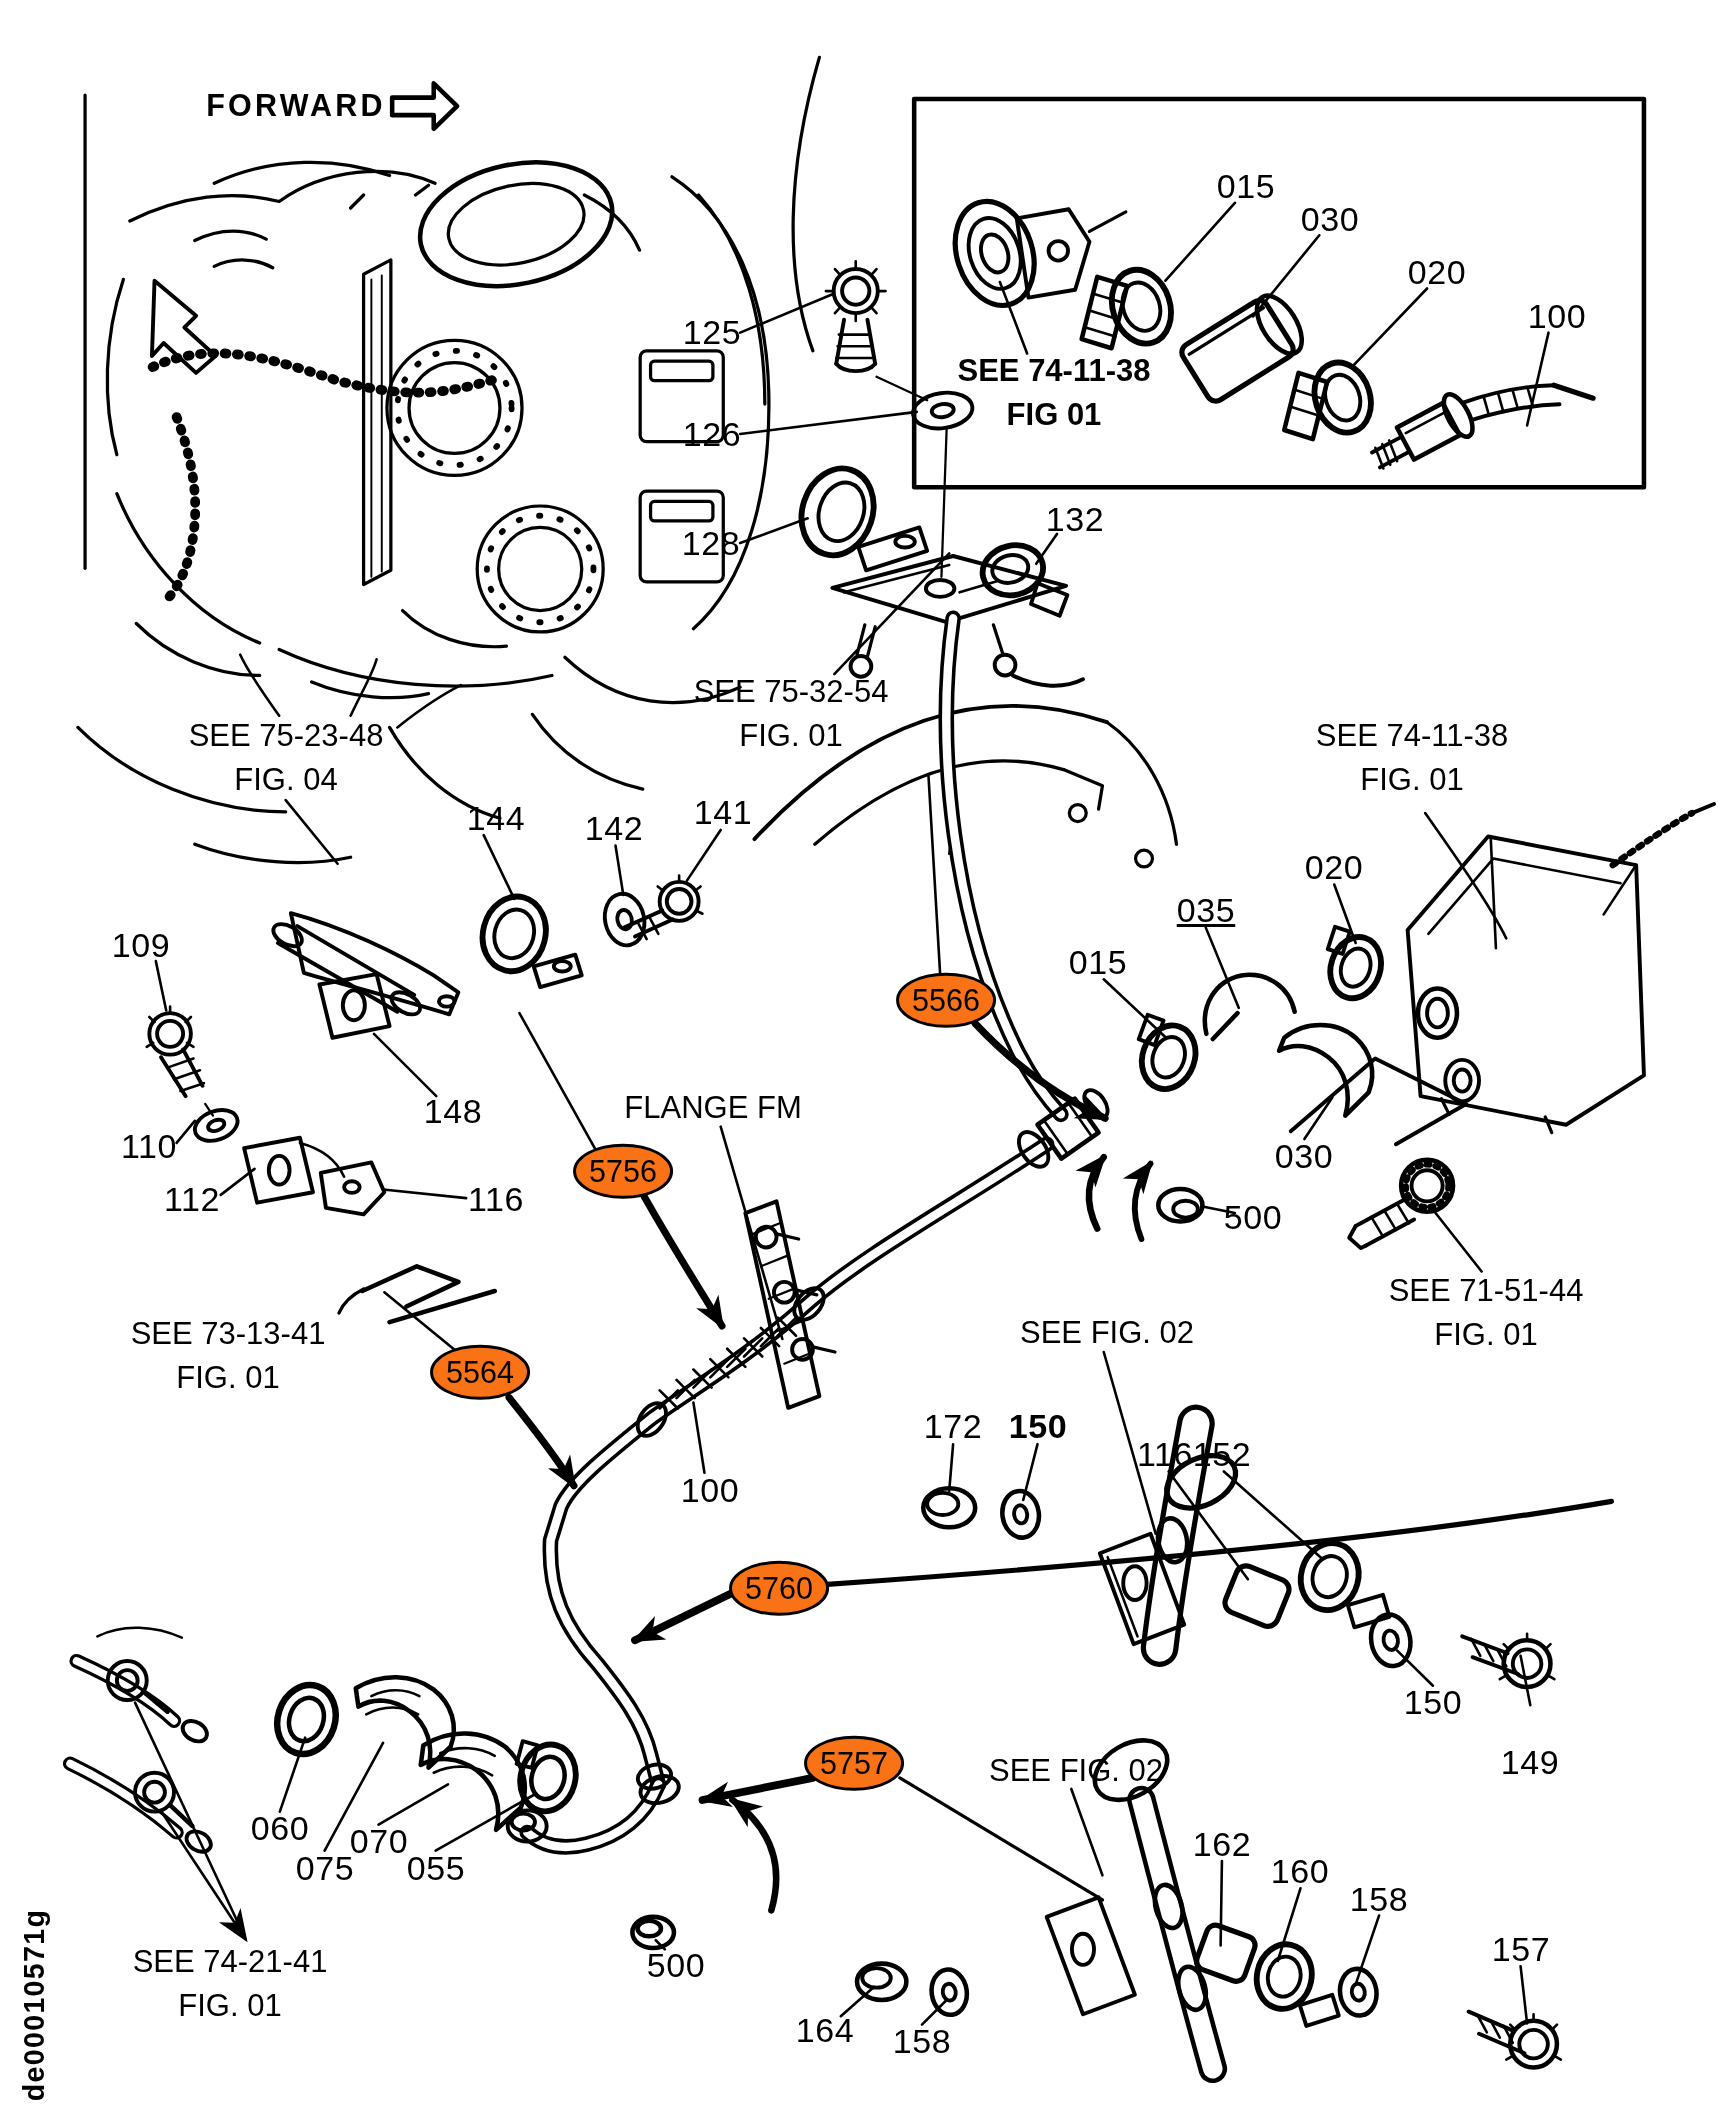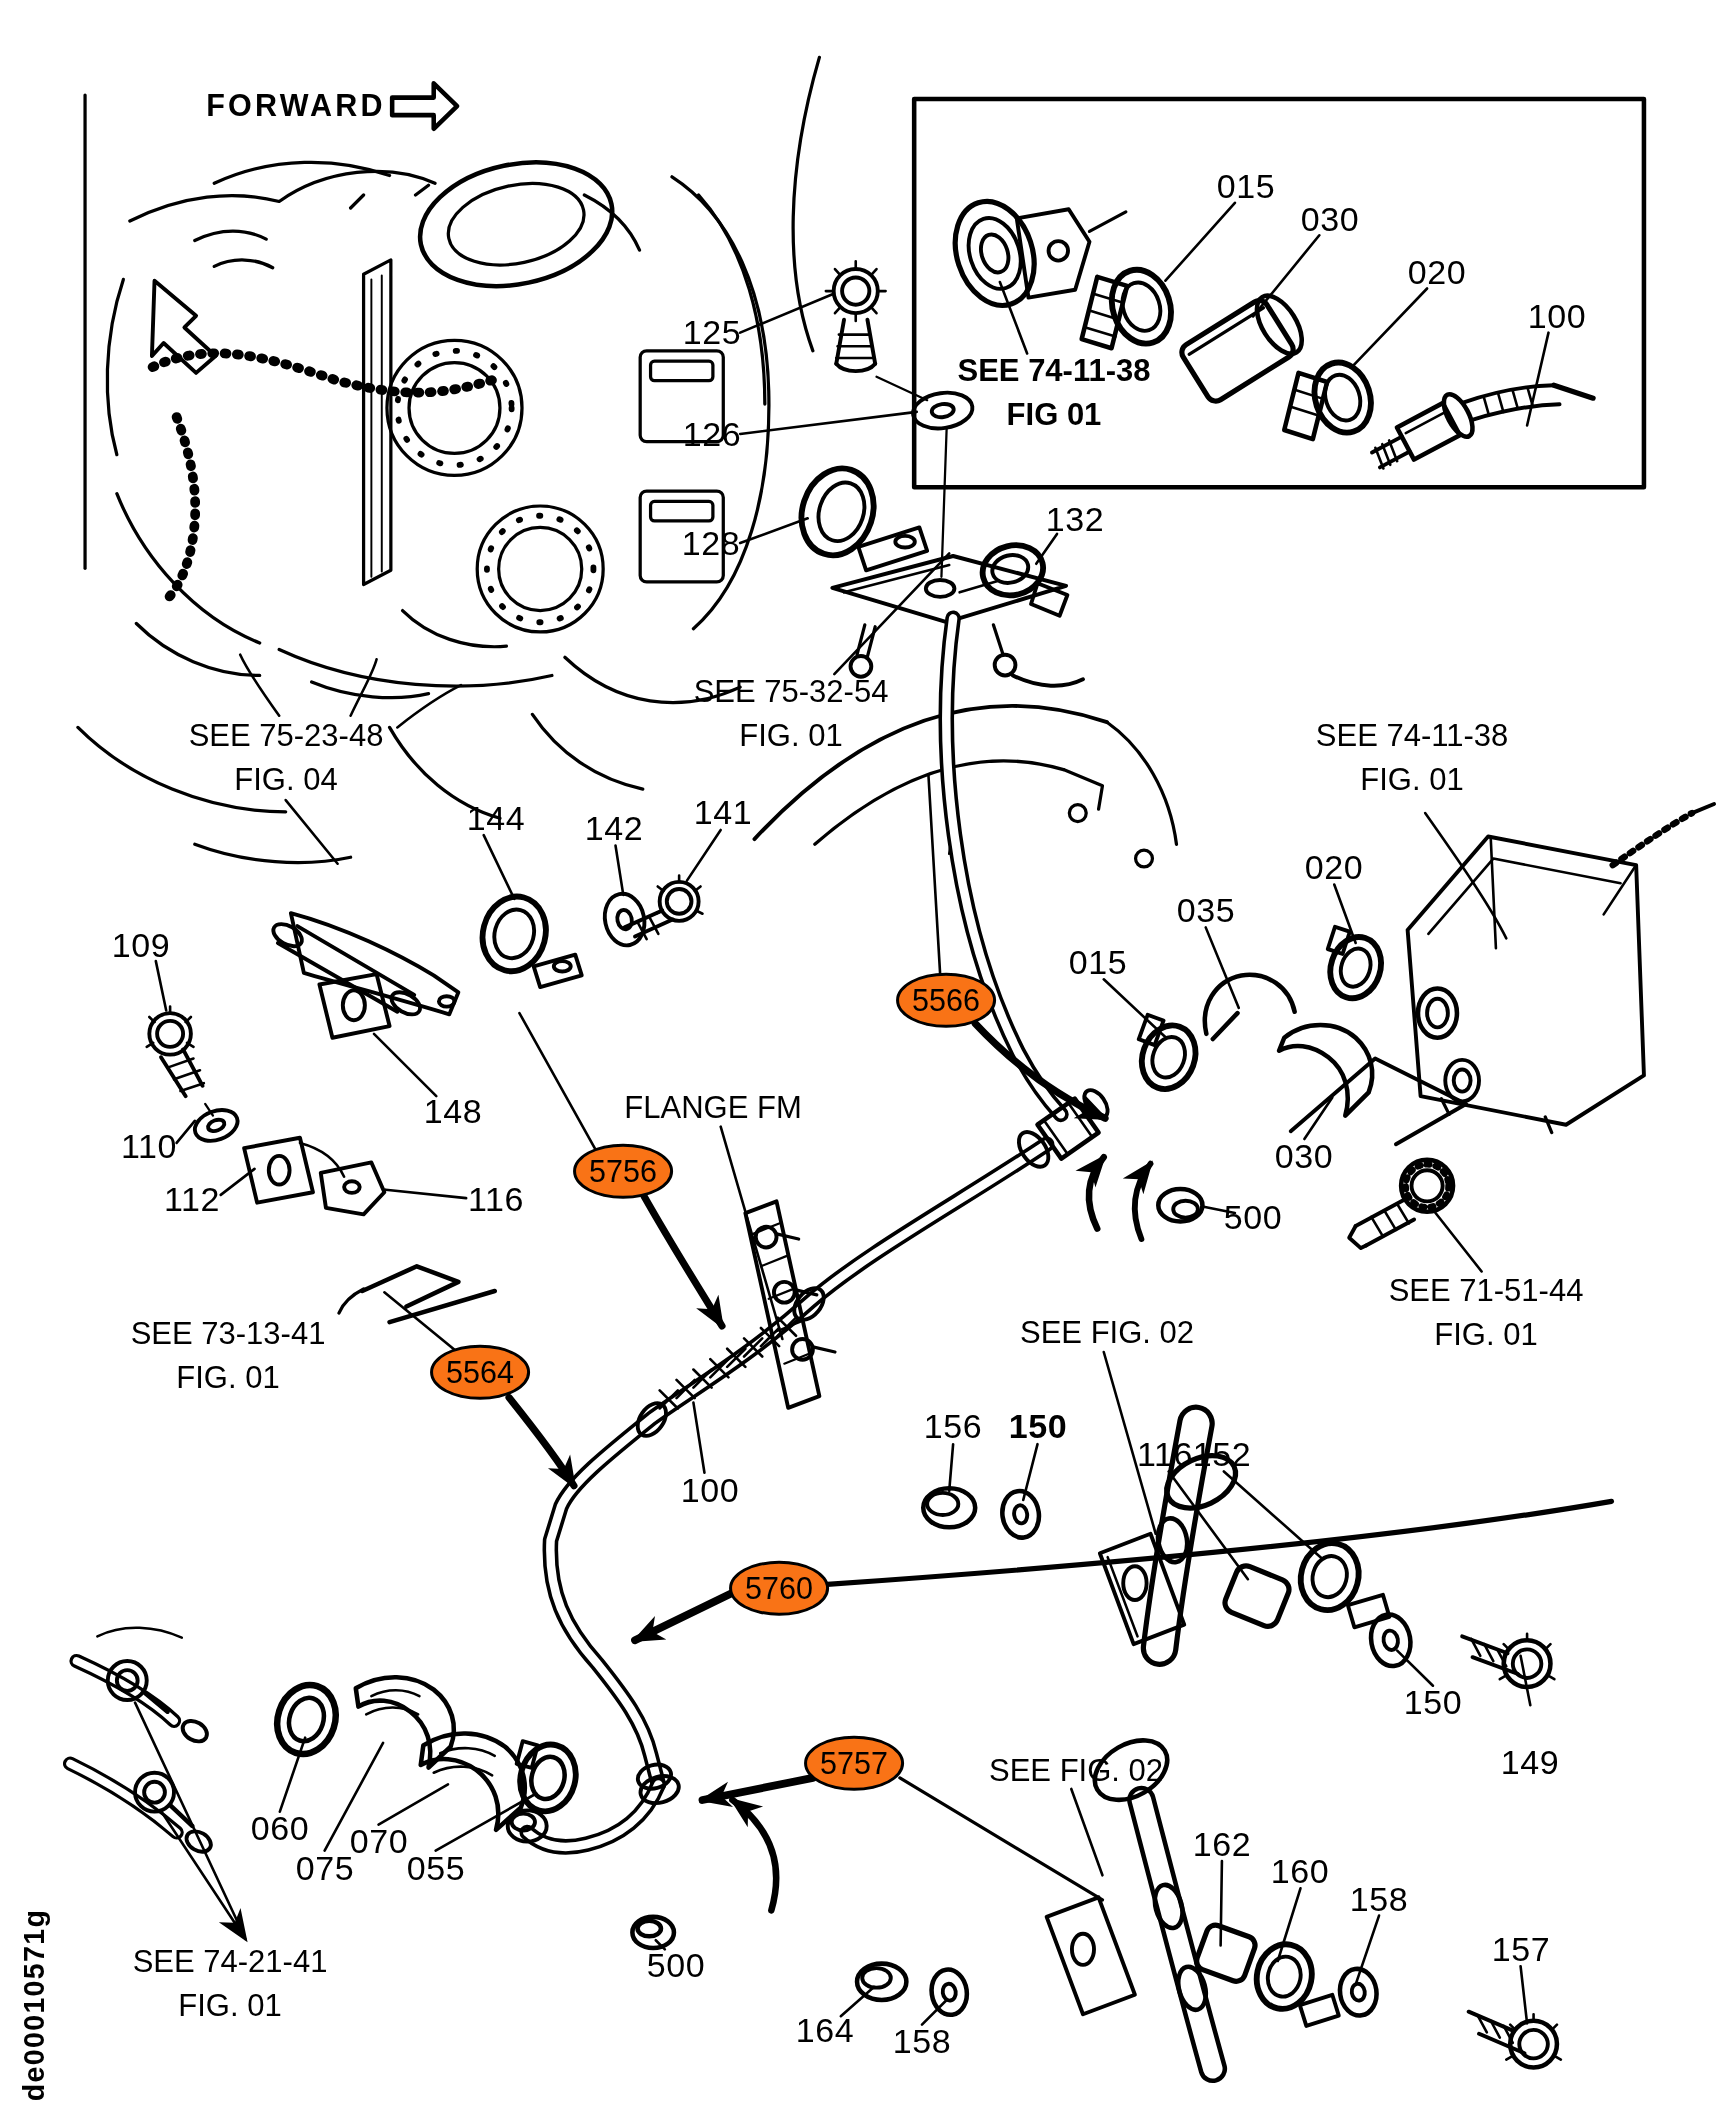--- a/index.html
+++ b/index.html
@@ -425,29 +425,29 @@
         <div class="plabel" style="left: 1557px; top: 316px;">100</div>
         <div class="plabel" style="left: 712px; top: 332px;">125</div>
         <div class="plabel" style="left: 712px; top: 434px;">126</div>
         <div class="plabel" style="left: 711px; top: 543px;">128</div>
         <div class="plabel" style="left: 1075px; top: 519px;">132</div>
         <div class="plabel" style="left: 496px; top: 818px;">144</div>
         <div class="plabel" style="left: 614px; top: 828px;">142</div>
         <div class="plabel" style="left: 723px; top: 812px;">141</div>
         <div class="plabel" style="left: 141px; top: 945px;">109</div>
         <div class="plabel" style="left: 1334px; top: 867px;">020</div>
-        <div class="plabel" style="left: 1206px; top: 910px;">035</div>
+        <div class="plabel" style="left: 1206px; top: 910px; text-decoration: underline;">035</div>
         <div class="plabel" style="left: 1098px; top: 962px;">015</div>
         <div class="plabel" style="left: 453px; top: 1111px;">148</div>
         <div class="plabel" style="left: 149px; top: 1146px;">110</div>
         <div class="plabel" style="left: 192px; top: 1199px;">112</div>
         <div class="plabel" style="left: 496px; top: 1199px;">116</div>
         <div class="plabel" style="left: 1304px; top: 1156px;">030</div>
         <div class="plabel" style="left: 1253px; top: 1217px;">500</div>
-        <div class="plabel" style="left: 953px; top: 1426px;">156</div>
+        <div class="plabel" style="left: 953px; top: 1426px;">172</div>
         <div class="plabel bold" style="left: 1038px; top: 1426px;">150</div>
         <div class="plabel" style="left: 1165px; top: 1454px;">116</div>
         <div class="plabel" style="left: 1222px; top: 1454px;">152</div>
         <div class="plabel" style="left: 710px; top: 1490px;">100</div>
         <div class="plabel" style="left: 1433px; top: 1702px;">150</div>
         <div class="plabel" style="left: 1530px; top: 1762px;">149</div>
         <div class="plabel" style="left: 280px; top: 1828px;">060</div>
         <div class="plabel" style="left: 325px; top: 1868px;">075</div>
         <div class="plabel" style="left: 379px; top: 1841px;">070</div>
         <div class="plabel" style="left: 436px; top: 1868px;">055</div>

